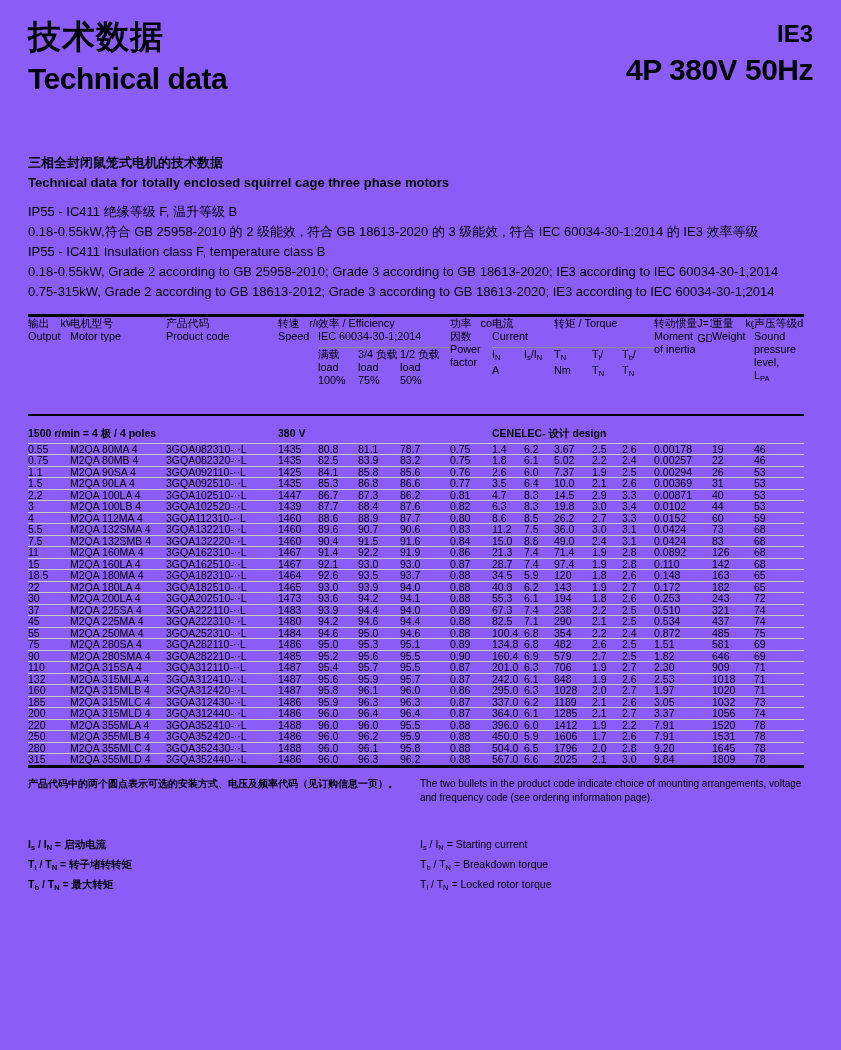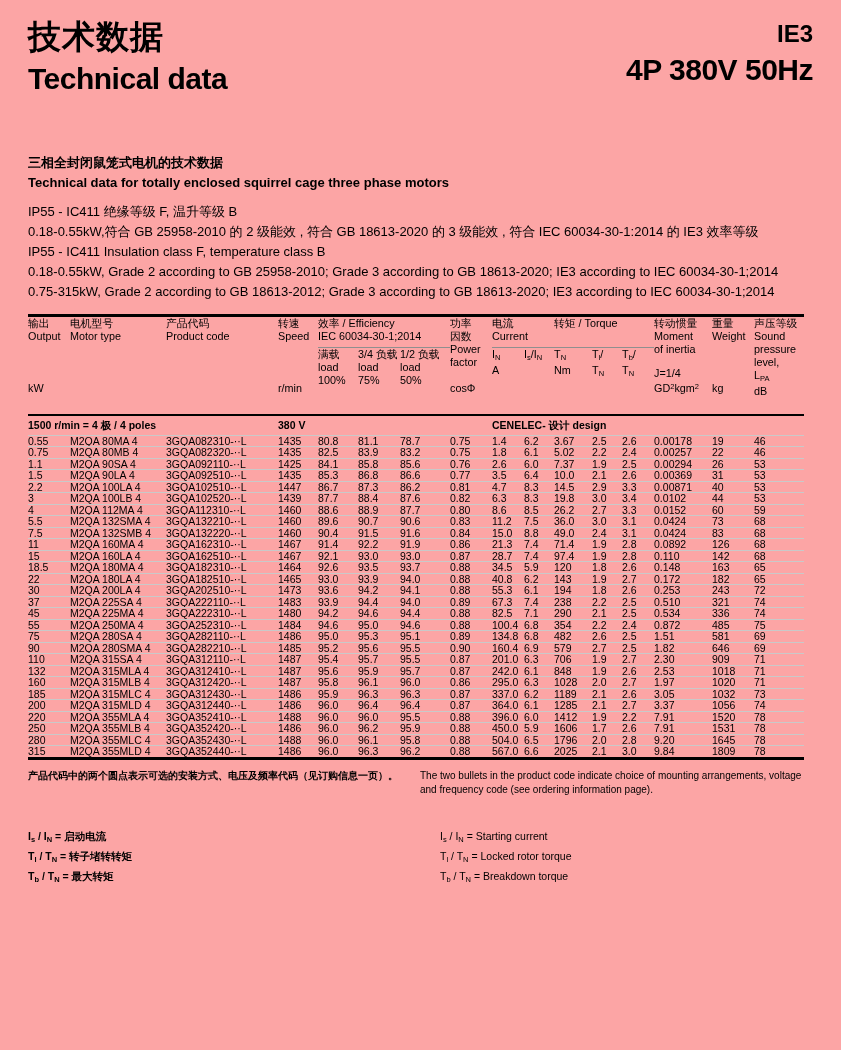--- a/index.html
+++ b/index.html
@@ -2,21 +2,21 @@
 <html><head>
 <meta charset="utf-8">
 <style>
   html,body{margin:0;padding:0;background:#fff;}
   .page{
     position:relative;
     width:841px;height:1050px;
     box-sizing:border-box;
     padding:16px 28px 0 28px;
     overflow:hidden;
-    background:#fca5a5;
+    background:#8b5cf6;
     color:#000;
     font-family:"Liberation Sans","DejaVu Sans",sans-serif;
   }
   
   .masthead{display:flex;justify-content:space-between;align-items:flex-start;}
   .title-zh{font-size:33px;font-weight:bold;line-height:1.3;letter-spacing:1px;}
   .title-en{font-size:30px;font-weight:bold;line-height:1.35;letter-spacing:-0.5px;}
   .spec{text-align:right;}
   .spec-top{font-size:24px;font-weight:bold;line-height:1.5;}
   .spec-bottom{font-size:30px;font-weight:bold;line-height:1.2;letter-spacing:-0.5px;}
@@ -38,41 +38,41 @@
     text-align:left;vertical-align:top;
     padding:0 4px 0 0;font-weight:normal;
     overflow:hidden;white-space:nowrap;
   }
   thead th{font-weight:bold;font-size:10.8px;line-height:13px;padding-top:4px;}
   thead tr.h1 th{height:30px;}
   thead tr.h2 th{height:66px;}
   thead{border-bottom:2.5px solid #000;}
   th.grp{border-bottom:1px solid #8f8f8f;}
   th.grp-c{text-align:center;}
-  .hwrap{height:96px;display:flex;flex-direction:column;justify-content:space-between;}
+  .hwrap{height:96px;display:flex;justify-content:space-between;}
   .hwrap .bot{padding-bottom:18px;}
   th.vbot{vertical-align:bottom;}
   th.vbot > div{padding-bottom:3px;}
   tbody td{
     padding-top:3.2px;padding-bottom:3.2px;
     line-height:10.5px;
     border-top:1px solid #c9c9c9;
   }
   tr.band td{
     font-weight:bold;
     border-top:none;
-    padding-top:4px;padding-bottom:4px;
+    padding-top:12px;padding-bottom:4px;
   }
   sub{font-size:7.5px;vertical-align:-2px;}
   sup{font-size:7.5px;vertical-align:3px;}
   
   .footnotes{margin-top:9px;display:flex;font-size:10px;line-height:14.5px;}
   .fn-left{width:392px;flex:none;font-weight:bold;}
   .fn-right{flex:1;}
-  .legend{margin-top:30px;font-size:10.5px;line-height:17px;gap:20px;}
+  .legend{margin-top:30px;font-size:10.5px;line-height:17px;}
 </style>
 </head>
 <body>
 
 <div class="page">
 
   <div class="masthead">
     <div>
       <div class="title-zh">技术数据</div>
       <div class="title-en">Technical data</div>
@@ -473,21 +473,21 @@
           <td>94.2</td>
           <td>94.6</td>
           <td>94.4</td>
           <td>0.88</td>
           <td>82.5</td>
           <td>7.1</td>
           <td>290</td>
           <td>2.1</td>
           <td>2.5</td>
           <td>0.534</td>
-          <td>336</td>
+          <td>437</td>
           <td>74</td>
         </tr>
         <tr>
           <td>55</td>
           <td>M2QA 250MA 4</td>
           <td>3GQA252310-··L</td>
           <td>1484</td>
           <td>94.6</td>
           <td>95.0</td>
           <td>94.6</td>
@@ -707,18 +707,18 @@
     <div class="fn-right">The two bullets in the product code indicate choice of mounting arrangements, voltage and frequency code (see ordering information page).</div>
   </div>
   <div class="footnotes legend">
     <div class="fn-left">
       <div>I<sub>s</sub> / I<sub>N</sub>  = 启动电流</div>
       <div>T<sub>l</sub> / T<sub>N</sub> = 转子堵转转矩</div>
       <div>T<sub>b</sub> / T<sub>N</sub> = 最大转矩</div>
     </div>
     <div class="fn-right">
       <div>I<sub>s</sub> / I<sub>N</sub>  = Starting current</div>
+      <div>T<sub>b</sub> / T<sub>N</sub> = Breakdown torque</div>
       <div>T<sub>l</sub> / T<sub>N</sub> = Locked rotor torque</div>
-      <div>T<sub>b</sub> / T<sub>N</sub> = Breakdown torque</div>
     </div>
   </div>
 
 </div>
 
 </body></html>

